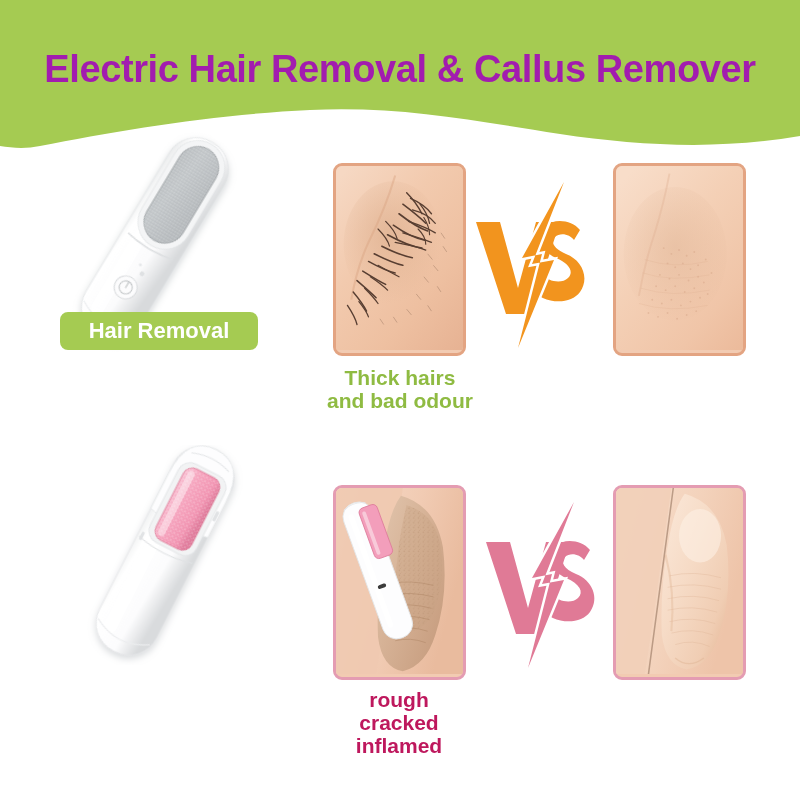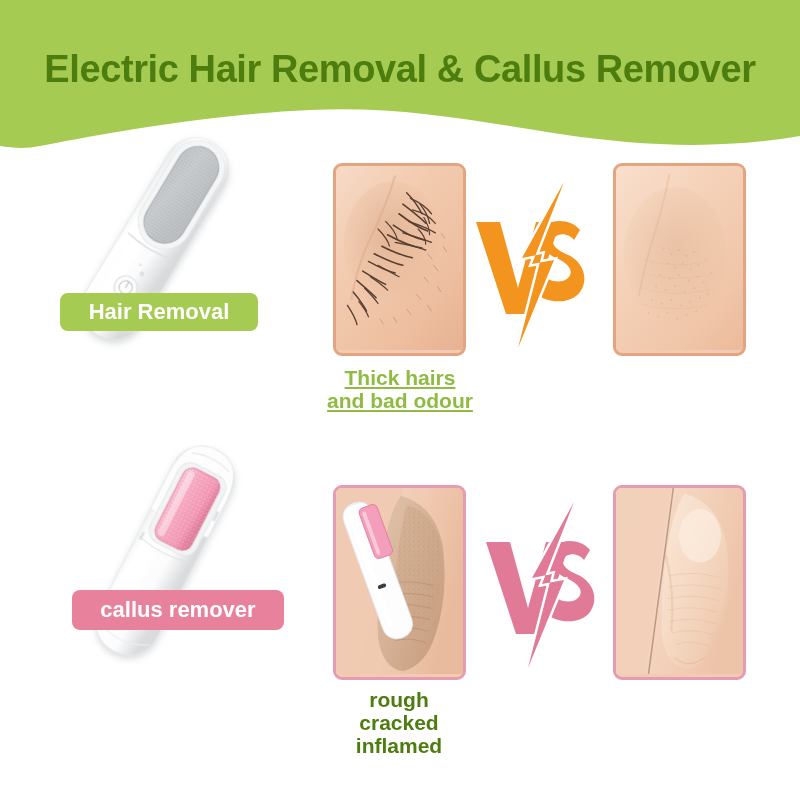--- a/index.html
+++ b/index.html
@@ -23,21 +23,21 @@
   .header-wave {
     position: absolute;
     left: 0; top: 0;
     width: 800px; height: 170px;
   }
   .header-title {
     position: absolute;
     left: 0; top: 48px;
     width: 800px;
     text-align: center;
-    color: #4d7c0f;
+    color: #a21caf;
     font-size: 38px;
     font-weight: bold;
     letter-spacing: -0.4px;
     font-family: "Liberation Sans", sans-serif;
     white-space: nowrap;
   }
 
   
   .wand-wrap { position: absolute; }
   .wand-top  { left: 8px;  top: 132px;  width: 290px; height: 220px; }
@@ -48,20 +48,21 @@
     position: absolute;
     display: flex;
     align-items: center;
     justify-content: center;
     color: #ffffff;
     font-weight: bold;
     border-radius: 8px;
     box-sizing: border-box;
     padding: 0 16px;
     white-space: nowrap;
+    margin-top: 19px;
   }
   .pill-green {
     left: 60px; top: 293px;
     width: 198px; height: 38px;
     background: #a5cb52;
     font-size: 22px;
   }
   .pill-pink {
     left: 72px; top: 590px;
     width: 212px; height: 40px;
@@ -92,22 +93,22 @@
   
   .caption {
     position: absolute;
     text-align: center;
     font-weight: bold;
     font-size: 21px;
     line-height: 23px;
     white-space: pre-line;
     font-family: "Liberation Sans", sans-serif;
   }
-  .cap-green { color: #8fbb42; text-decoration: underline; }
-  .cap-pink  { color: #4d7c0f; }
+  .cap-green { color: #8fbb42; }
+  .cap-pink  { color: #be185d; }
   .cap-tl { left: 300px; top: 366px; width: 200px; }
   .cap-tr { left: 616px; top: 366px; width: 184px; }
   .cap-bl { left: 309px; top: 688px; width: 180px; }
   .cap-br { left: 613px; top: 688px; width: 180px; }
 
   
   .vs {
     position: absolute;
     width: 130px;
     height: 170px;
@@ -384,21 +385,20 @@
         <rect x="173" y="46" width="3" height="11" rx="1.5" fill="#e1e3e5"></rect>
         <rect x="116" y="98" width="3" height="9" rx="1.5" fill="#e1e3e5"></rect>
 
         <path d="M115 104 Q145 112 175 104" stroke="#e0e2e4" stroke-width="1.2" fill="none"></path>
 
         <path d="M116 196 Q145 214 174 196" stroke="#ecedef" stroke-width="1.2" fill="none"></path>
       </g>
     </svg>
   </div>
 
-  <div class="pill pill-pink">callus remover</div>
 
   <div class="photo ph-bl border-pink">
     <svg class="photo-inner" viewBox="0 0 133 195" preserveAspectRatio="none">
       <defs>
         <linearGradient id="legC" x1="0" y1="0" x2="1" y2="0.4">
           <stop offset="0%" stop-color="#f7ddcb"></stop>
           <stop offset="60%" stop-color="#f1cbb3"></stop>
           <stop offset="100%" stop-color="#e9bb9e"></stop>
         </linearGradient>
         <linearGradient id="soleC" x1="0.1" y1="0" x2="1" y2="0.8">

